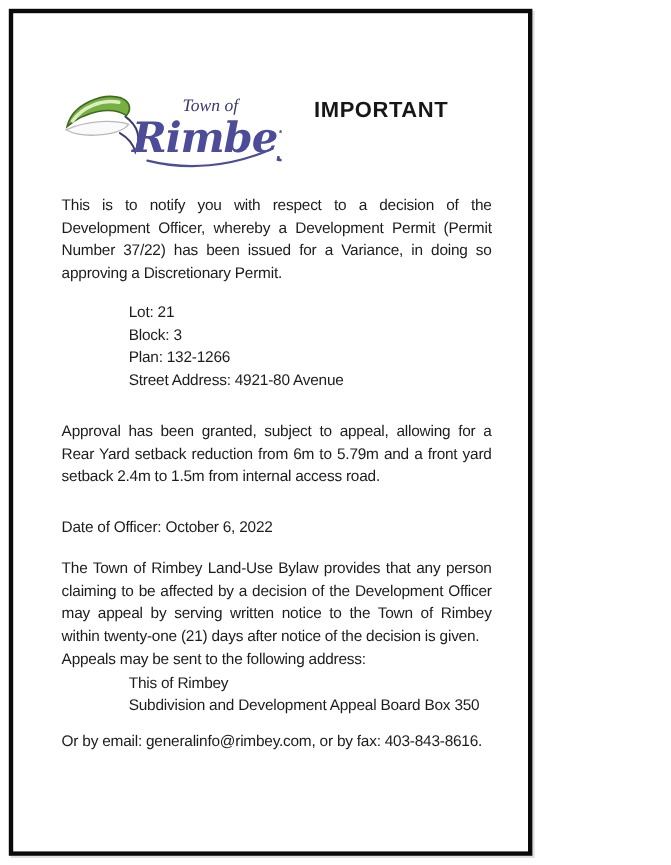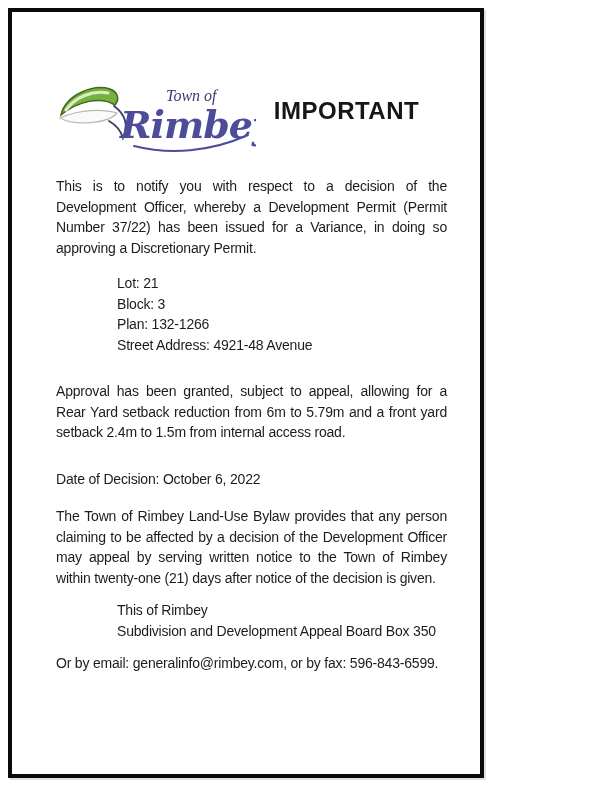--- a/index.html
+++ b/index.html
@@ -27,41 +27,41 @@
     justify-content: space-between;
     align-items: flex-start;
     margin-bottom: 22px;
   }
   .logo { width: 200px; height: 72px; }
   .logo svg { display: block; }
   .notice-title {
     width: 250px;
     text-align: center;
     font-weight: 700;
-    font-size: 24px;
+    font-size: 20px;
     line-height: 37px;
     letter-spacing: 0.5px;
     color: #161616;
-    margin-top: 10px;
+    margin-top: 0;
     padding-right: 10px;
   }
   .para {
     font-size: 14px;
     line-height: 20.5px;
     letter-spacing: -0.2px;
     color: #1c1c1c;
     margin: 0;
   }
   .justify { text-align: justify; }
   .b { font-weight: 400; }
   .intro      { margin-bottom: 15px; }
   .property   { margin-left: 61px; margin-bottom: 26px; }
   .approval   { margin-bottom: 26px; }
   .decision   { margin-bottom: 17px; }
-  .bylaw      { margin-bottom: 12px; }
+  .bylaw      { margin-bottom: 1px; }
   .deadline   { margin-bottom: 15px; }
   .appeals    { margin-bottom: 12px; }
   .addr-line  { margin-left: 61px; }
 </style>
 </head>
 <body>
 
 <div class="page">
 
   <div class="header">
@@ -85,30 +85,31 @@
     </div>
 
   </div>
 
   <p class="para justify intro"><span>This is to notify you with respect to a decision of the Development Officer, whereby a Development Permit </span><span class="b">(Permit Number 37/22)</span><span> has been issued for a Variance, in doing so approving a Discretionary Permit.</span></p>
 
   <div class="para property">
     <div>Lot: 21</div>
     <div>Block: 3</div>
     <div>Plan: 132-1266</div>
-    <div>Street Address: 4921-48 Avenue</div>
+    <div>Street Address: 4921-80 Avenue</div>
   </div>
 
   <p class="para justify approval">Approval has been granted, subject to appeal, allowing for a Rear Yard setback reduction from 6m to 5.79m and a front yard setback 2.4m to 1.5m from internal access road.</p>
 
-  <p class="para decision"><span>Date of Decision: </span><span class="b">October 6, 2022</span></p>
+  <p class="para decision"><span>Date of Officer: </span><span class="b">October 6, 2022</span></p>
 
   <p class="para justify bylaw">The Town of Rimbey Land-Use Bylaw provides that any person claiming to be affected by a decision of the Development Officer may appeal by serving written notice to the Town of Rimbey within twenty-one (21) days after notice of the decision is given.</p>
 
 
   <div class="para appeals">
+    <div>Appeals may be sent to the following address:</div>
     <div class="addr-line">This of Rimbey</div>
     <div class="addr-line">Subdivision and Development Appeal Board Box 350</div>
   </div>
 
-  <p class="para contact">Or by email: generalinfo@rimbey.com, or by fax: 596-843-6599.</p>
+  <p class="para contact">Or by email: generalinfo@rimbey.com, or by fax: 403-843-8616.</p>
 
 </div>
 
 </body></html>

